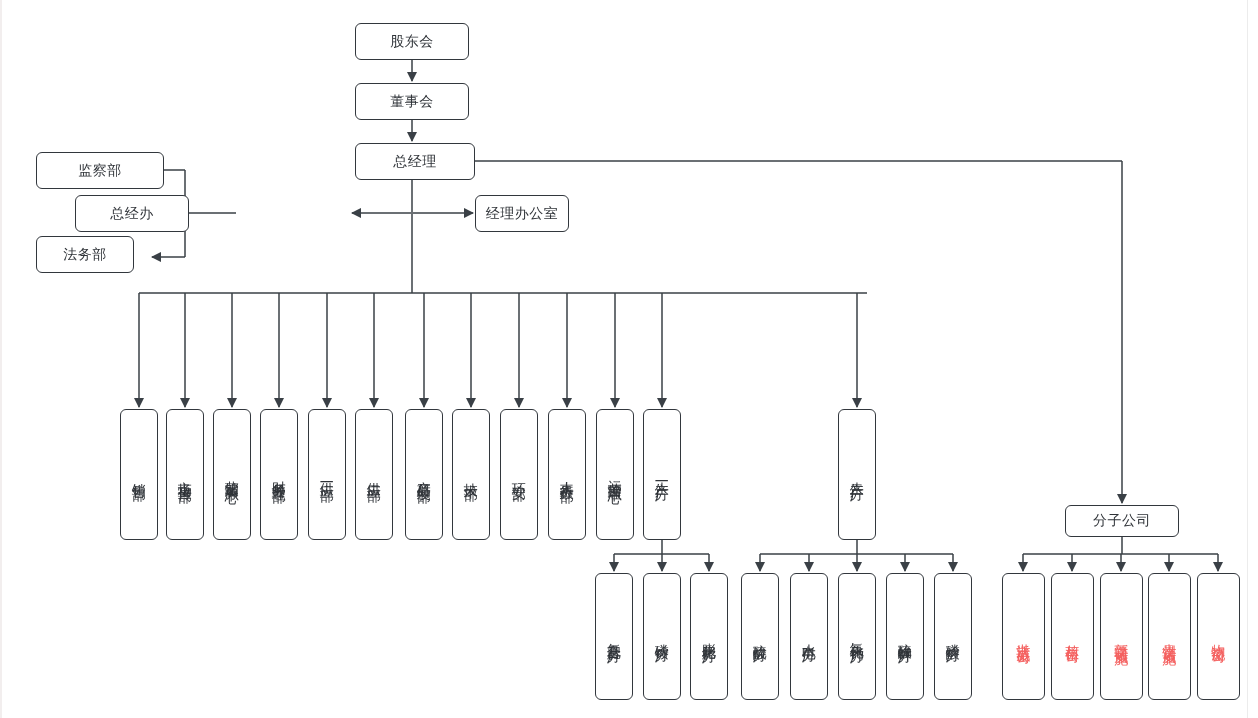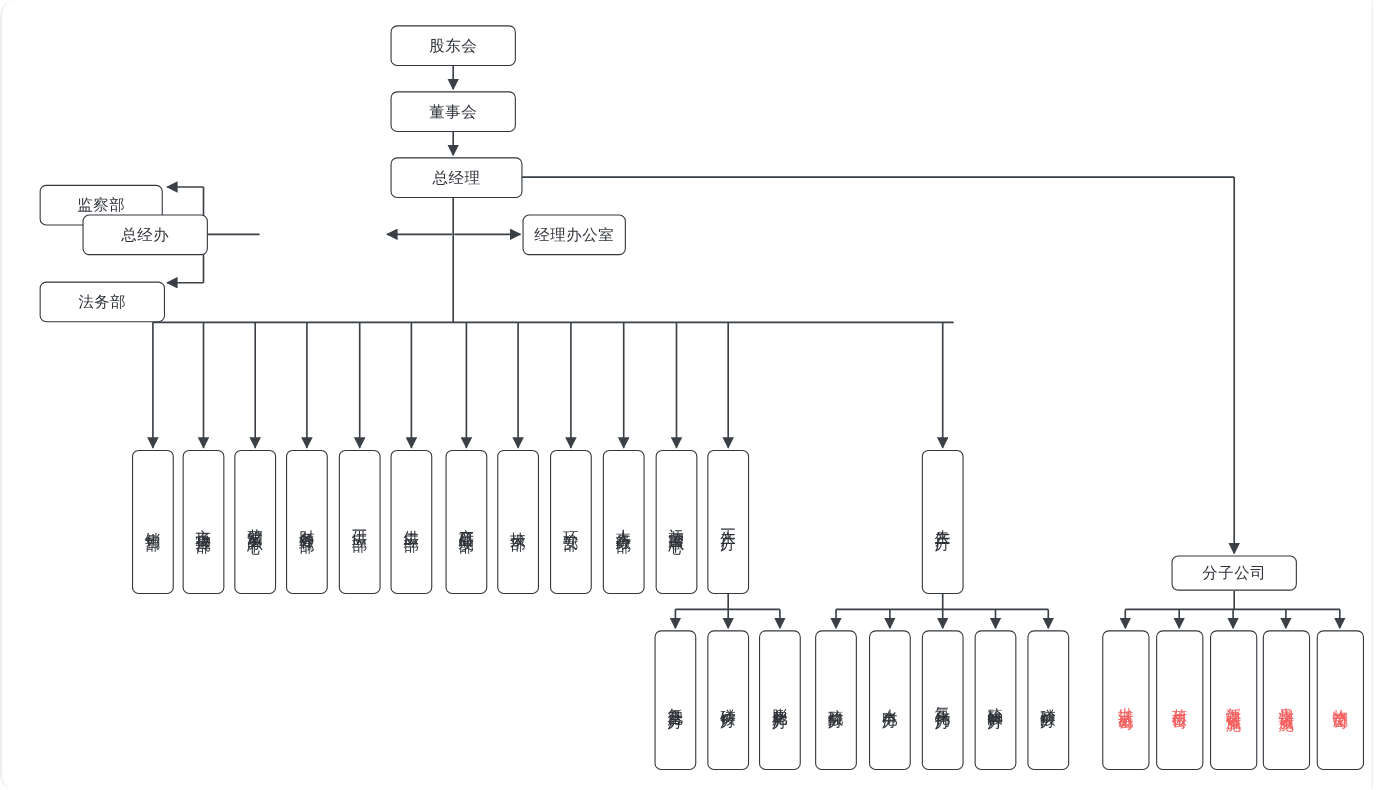--- a/index.html
+++ b/index.html
@@ -9,21 +9,20 @@
   }
   #canvas {
     position: relative;
     width: 1258px;
     height: 718px;
     background: #ffffff;
     font-family: "Liberation Sans", "DejaVu Sans", sans-serif;
     overflow: hidden;
     box-sizing: border-box;
     border-left: 2px solid #f2eeee;
-    border-radius: 14px;
   }
   #edge-right {
     position: absolute;
     left: 1245px;
     top: 0;
     width: 1px;
     height: 718px;
     background: #ececec;
   }
   svg#wires {
@@ -133,23 +132,23 @@
       <line x1="1119" y1="554" x2="1119" y2="571" marker-end="url(#ah)"></line>
       <line x1="1167" y1="554" x2="1167" y2="571" marker-end="url(#ah)"></line>
       <line x1="1216" y1="554" x2="1216" y2="571" marker-end="url(#ah)"></line>
     </g>
   </svg>
 
   <div class="node horiz" style="left: 353px; top: 23px; width: 114px; height: 37px;">股东会</div>
   <div class="node horiz" style="left: 353px; top: 83px; width: 114px; height: 37px;">董事会</div>
   <div class="node horiz" style="left: 353px; top: 143px; width: 120px; height: 37px;">总经理</div>
 
-  <div class="node horiz" style="left: 34px; top: 152px; width: 112px; height: 37px; margin-top: 16px;">监察部</div>
+  <div class="node horiz" style="left: 34px; top: 152px; width: 128px; height: 37px;">监察部</div>
   <div class="node horiz" style="left: 34px; top: 195px; width: 114px; height: 37px; margin-left: 39px;">总经办</div>
-  <div class="node horiz" style="left: 34px; top: 256px; width: 114px; height: 37px;">法务部</div>
+  <div class="node horiz" style="left: 34px; top: 236px; width: 98px; height: 37px;">法务部</div>
 
   <div class="node horiz" style="left: 473px; top: 195px; width: 94px; height: 37px;">经理办公室</div>
 
   <div class="node vert" style="left: 118px; top: 409px; width: 38px; height: 131px;">销售部</div>
   <div class="node vert" style="left: 164px; top: 409px; width: 38px; height: 131px;">市场宣传部</div>
   <div class="node vert" style="left: 211px; top: 409px; width: 38px; height: 131px;">营销服务中心</div>
   <div class="node vert" style="left: 258px; top: 409px; width: 38px; height: 131px;">财务管理部</div>
   <div class="node vert" style="left: 306px; top: 409px; width: 38px; height: 131px;">供应一部</div>
   <div class="node vert" style="left: 353px; top: 409px; width: 38px; height: 131px;">供应二部</div>
   <div class="node vert" style="left: 403px; top: 409px; width: 38px; height: 131px;">产品研发部</div>

